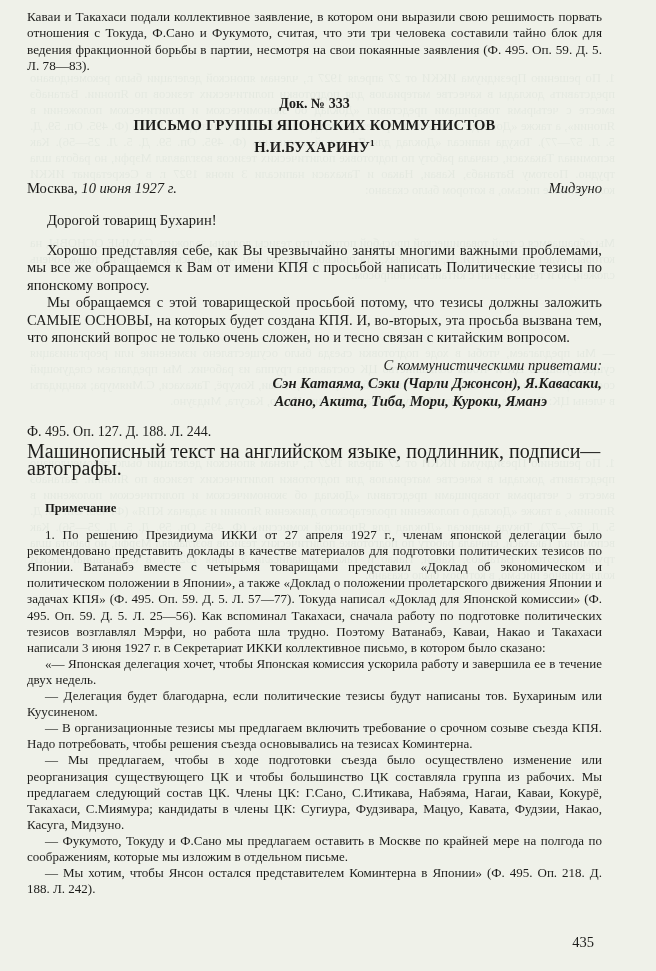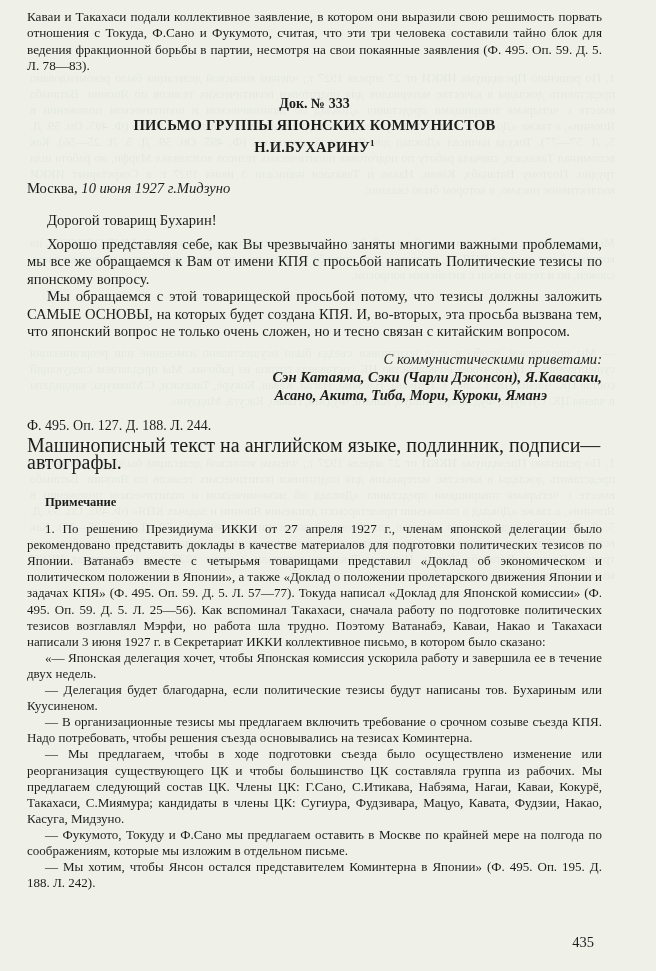--- a/index.html
+++ b/index.html
@@ -39,25 +39,25 @@
   .doc-label{
     text-align:center;font-weight:bold;font-size:14px;margin-bottom:4px;
   }
   .doc-title{
     text-align:center;font-weight:bold;font-size:14.6px;line-height:18px;
     letter-spacing:.2px;
   }
   .doc-title sup{font-size:9px;}
   .dateline{
     margin-top:25px;
-    display:flex;
+    display:flex;justify-content:space-between;
     font-size:14.6px;line-height:17px;
   }
   .italic{font-style:italic;}
-  .salutation{margin-top:15px;margin-bottom:6px;}
+  .salutation{margin-top:15px;margin-bottom:12px;}
   .closing{margin-top:11px;text-align:right;font-size:14.6px;line-height:17.6px;}
   .closing .sig{font-style:italic;font-weight:bold;}
   .closing .sig-2{margin-right:55px;}
   .archive{margin-top:13px;font-size:14px;line-height:17px;}
   .provenance{margin-top:3px;font-size:20px;line-height:17px;font-family:Liberation Serif, serif;}
   .notes-heading{
     margin-top:24px;margin-bottom:11px;
     font-weight:bold;font-size:12.6px;text-indent:18px;
   }
   .note{
@@ -115,19 +115,19 @@
     <p class="provenance">Машинописный текст на английском языке, подлинник, подписи—автографы.</p>
 
     <div>
       <div class="notes-heading">Примечание</div>
       <p class="note">1. По решению Президиума ИККИ от 27 апреля 1927 г., членам японской делегации было рекомендовано представить доклады в качестве материалов для подготовки политических тезисов по Японии. Ватанабэ вместе с четырьмя товарищами представил «Доклад об экономическом и политическом положении в Японии», а также «Доклад о положении пролетарского движения Японии и задачах КПЯ» (Ф. 495. Оп. 59. Д. 5. Л. 57—77). Токуда написал «Доклад для Японской комиссии» (Ф. 495. Оп. 59. Д. 5. Л. 25—56). Как вспоминал Такахаси, сначала работу по подготовке политических тезисов возглавлял Мэрфи, но работа шла трудно. Поэтому Ватанабэ, Каваи, Накао и Такахаси написали 3 июня 1927 г. в Секретариат ИККИ коллективное письмо, в котором было сказано:</p>
       <p class="note">«— Японская делегация хочет, чтобы Японская комиссия ускорила работу и завершила ее в течение двух недель.</p>
       <p class="note">— Делегация будет благодарна, если политические тезисы будут написаны тов. Бухариным или Куусиненом.</p>
       <p class="note">— В организационные тезисы мы предлагаем включить требование о срочном созыве съезда КПЯ. Надо потребовать, чтобы решения съезда основывались на тезисах Коминтерна.</p>
       <p class="note">— Мы предлагаем, чтобы в ходе подготовки съезда было осуществлено изменение или реорганизация существующего ЦК и чтобы большинство ЦК составляла группа из рабочих. Мы предлагаем следующий состав ЦК. Члены ЦК: Г.Сано, С.Итикава, Набэяма, Нагаи, Каваи, Кокурё, Такахаси, С.Миямура; кандидаты в члены ЦК: Сугиура, Фудзивара, Мацуо, Кавата, Фудзии, Накао, Касуга, Мидзуно.</p>
       <p class="note">— Фукумото, Токуду и Ф.Сано мы предлагаем оставить в Москве по крайней мере на полгода по соображениям, которые мы изложим в отдельном письме.</p>
-      <p class="note">— Мы хотим, чтобы Янсон остался представителем Коминтерна в Японии» (Ф. 495. Оп. 195. Д. 188. Л. 242).</p>
+      <p class="note">— Мы хотим, чтобы Янсон остался представителем Коминтерна в Японии» (Ф. 495. Оп. 218. Д. 188. Л. 242).</p>
     </div>
 
   </div>
 
   <div class="page-number">435</div>
 </div>
 
 </body></html>

